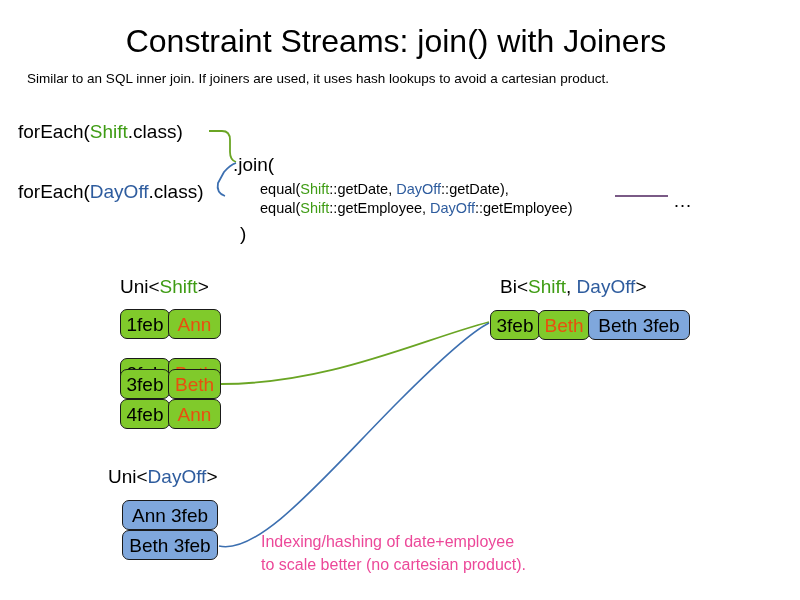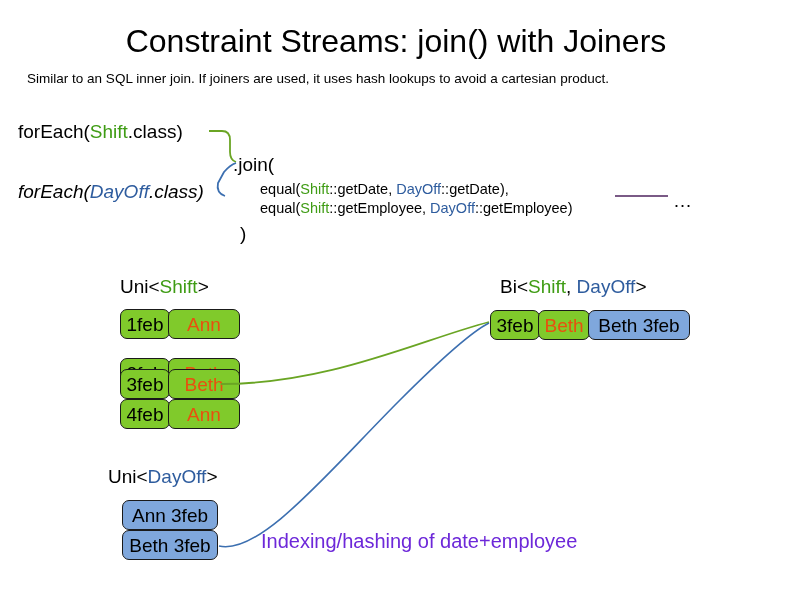--- a/index.html
+++ b/index.html
@@ -47,21 +47,21 @@
   }
   
   .code-line {
     position: absolute;
     font-size: 19px;
     line-height: 24px;
     white-space: nowrap;
     color: #000;
   }
   .foreach-shift  { left: 18px;  top: 120px; }
-  .foreach-dayoff { left: 18px;  top: 180px; font-style: italic; }
+  .foreach-dayoff { left: 18px;  top: 180px; }
   .join-open      { left: 233px; top: 153px; }
   .join-close     { left: 240px; top: 222px; }
   .equal-line {
     position: absolute;
     left: 260px;
     font-size: 14.5px;
     line-height: 18px;
     white-space: nowrap;
     color: #000;
   }
@@ -112,39 +112,39 @@
   .cell .txt-name { color: #e8500f; }
   .cell .txt-plain { color: #000; }
   .cell + .cell { margin-left: -2px; }
 
   .shift-rows { left: 120px; top: 309px; }
   .shift-row-0 { top: 309px; }
   .shift-row-1 { top: 358px; }
   .shift-row-2 { top: 369px; }
   .shift-row-3 { top: 399px; }
   .shift-rows .cell-date { width: 50px; }
-  .shift-rows .cell-name { width: 72px; }
+  .shift-rows .cell-name { width: 53px; }
 
   .dayoff-row-0 { left: 122px; top: 500px; justify-content: center; }
   .dayoff-row-1 { left: 122px; top: 530px; }
   .dayoff-rows .cell-pair { width: 96px; }
 
   .bi-row { left: 490px; top: 310px; }
   .bi-row .cell-date  { width: 50px; }
   .bi-row .cell-name  { width: 52px; }
   .bi-row .cell-pair  { width: 102px; }
 
   
   .annotation {
     position: absolute;
     left: 261px;
     top: 530px;
-    font-size: 20px;
+    font-size: 16px;
     line-height: 23px;
-    color: #6d28d9;
+    color: #ec4899;
     white-space: nowrap;
   }
   
   .connectors {
     position: absolute;
     left: 0; top: 0;
     width: 800px; height: 600px;
     pointer-events: none;
   }
 </style>
@@ -231,20 +231,21 @@
     <div class="cell green cell-name">
         <span class="txt-name">Beth</span>
       </div>
     <div class="cell blue cell-pair">
         <span class="txt-plain">Beth 3feb</span>
       </div>
   </div>
 
   <div class="annotation">
     <div>Indexing/hashing of date+employee</div>
+    <div>to scale better (no cartesian product).</div>
   </div>
 
   <svg class="connectors" viewBox="0 0 800 600">
 
     <path d="M 209 131 L 222 131 Q 230 131 230 140 L 230 152 Q 230 160 236 162" fill="none" stroke="#6aa524" stroke-width="1.8"></path>
 
     <path d="M 225 196 Q 216 193 218 183 L 224 172 Q 230 165 236 163" fill="none" stroke="#3c6fb0" stroke-width="1.8"></path>
 
     <line x1="615" y1="196" x2="668" y2="196" stroke="#7a5a86" stroke-width="1.8"></line>
 

